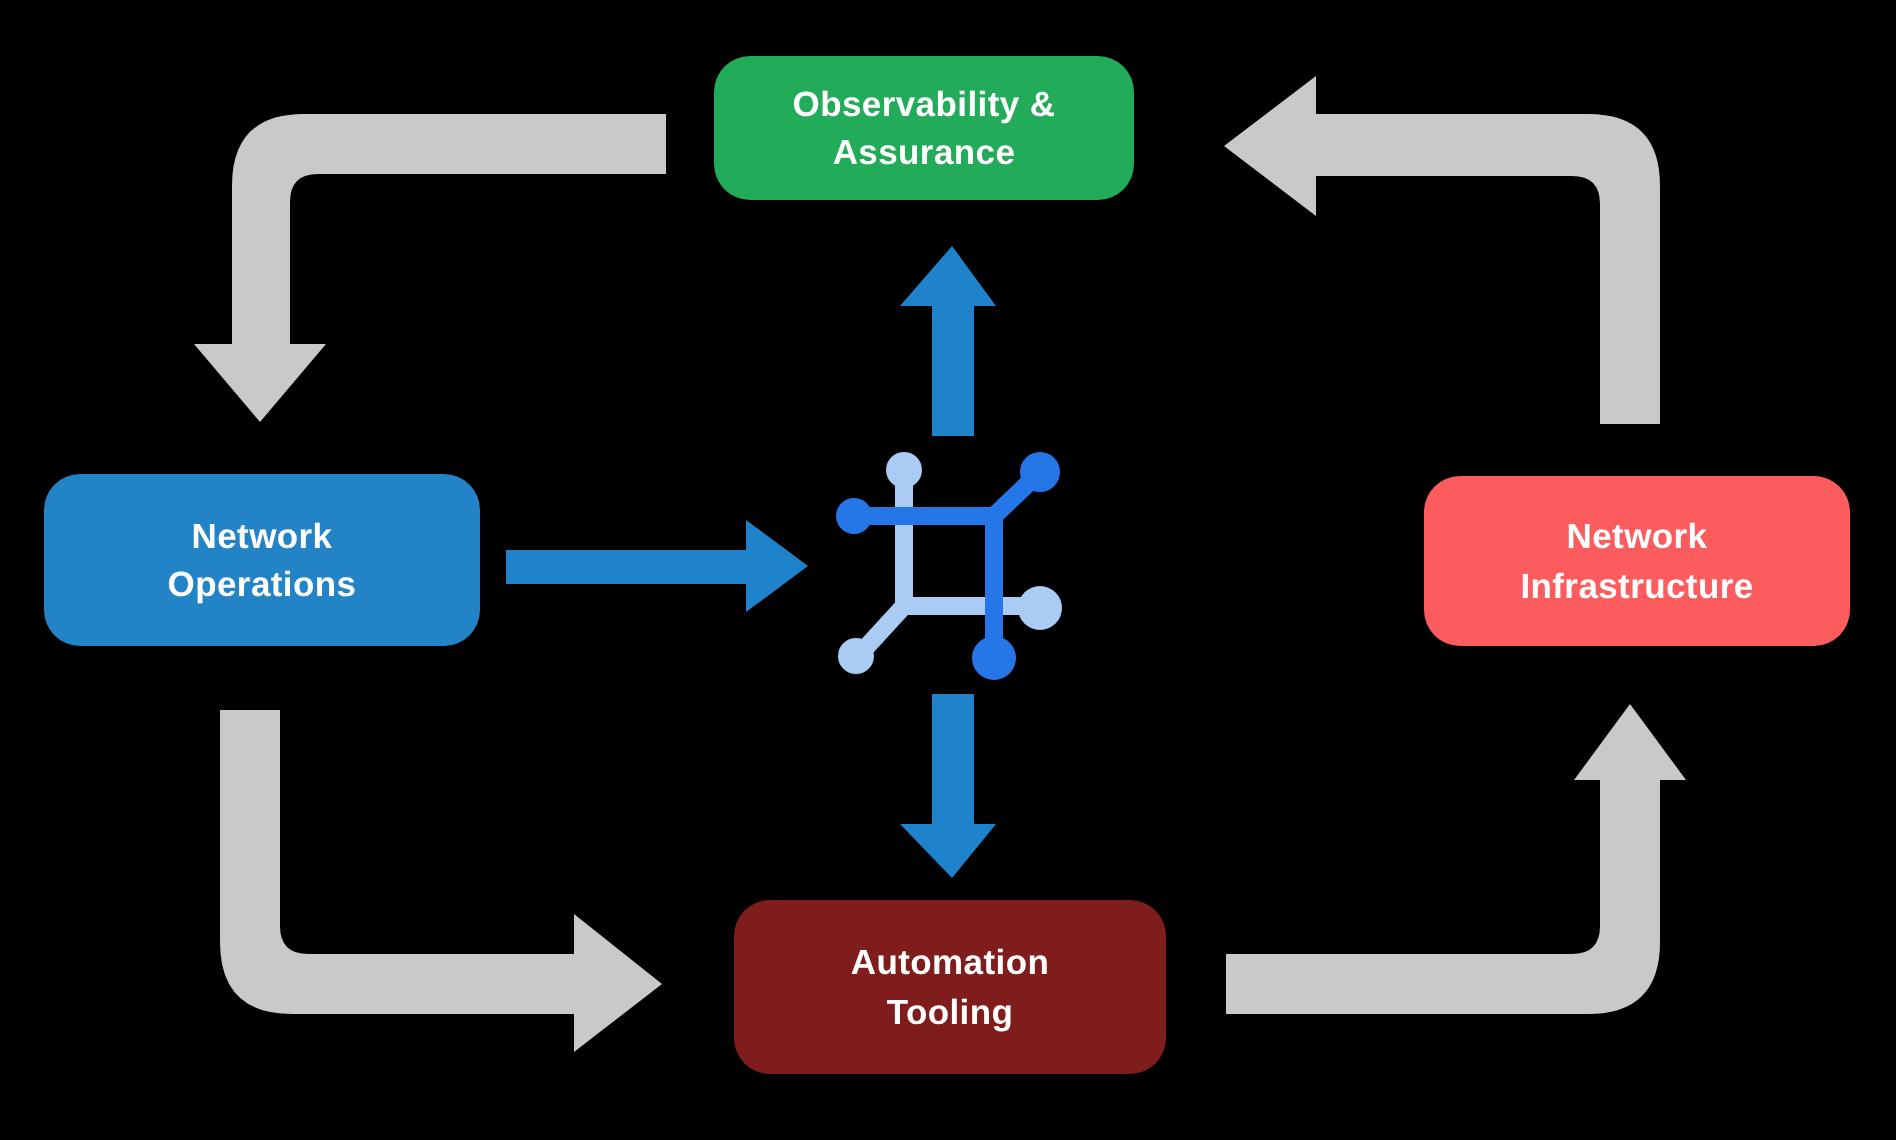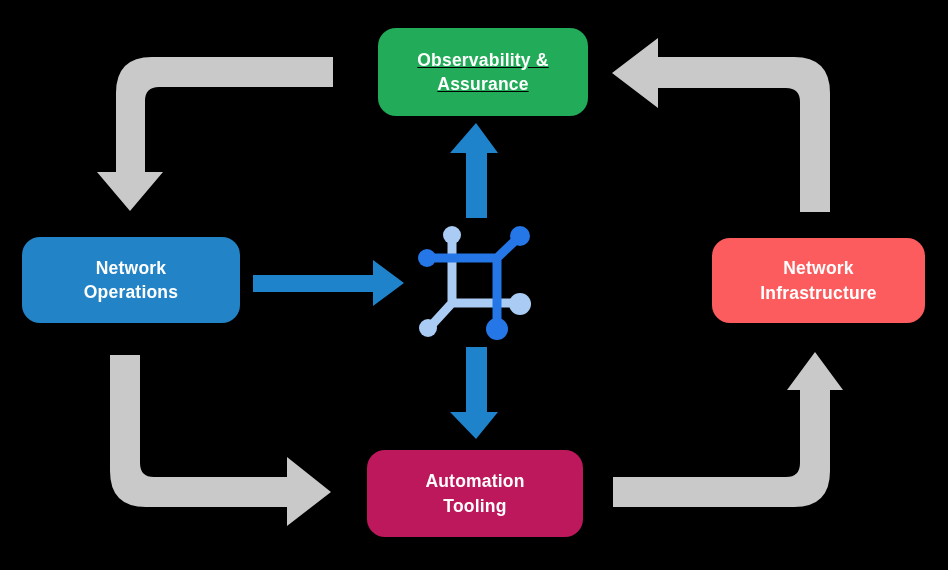--- a/index.html
+++ b/index.html
@@ -25,21 +25,21 @@
     z-index: 2;
   }
   .node-label {
     white-space: pre-line;
     text-align: center;
     font-size: 17.5px;
     font-weight: 700;
     letter-spacing: 0.2px;
     line-height: 1.4;
   }
-  .node-observability { left: 378px; top: 28px;  width: 210px; height: 88px; text-decoration: underline; }
+  .node-observability { left: 357px; top: 28px;  width: 210px; height: 72px; }
   .node-operations    { left: 22px;  top: 237px; width: 218px; height: 86px; }
   .node-infrastructure{ left: 712px; top: 238px; width: 213px; height: 85px; }
   .node-tooling       { left: 367px; top: 450px; width: 216px; height: 87px; }
   .ln { fill: none; stroke-width: 9; stroke-linecap: round; }
   .nd { stroke: none; }
 </style>
 </head>
 <body>
 
 <div class="stage" style="background: rgb(0, 0, 0);">
@@ -79,18 +79,18 @@
   <div class="node node-operations" style="background: rgb(34, 131, 198);">
     <span class="node-label" style="color: rgb(255, 255, 255);">Network
 Operations</span>
   </div>
 
   <div class="node node-infrastructure" style="background: rgb(252, 92, 94);">
     <span class="node-label" style="color: rgb(255, 255, 255);">Network
 Infrastructure</span>
   </div>
 
-  <div class="node node-tooling" style="background: #be185d;">
+  <div class="node node-tooling" style="background: #7f1d1d;">
     <span class="node-label" style="color: rgb(255, 255, 255);">Automation
 Tooling</span>
   </div>
 
 </div>
 
 </body></html>

